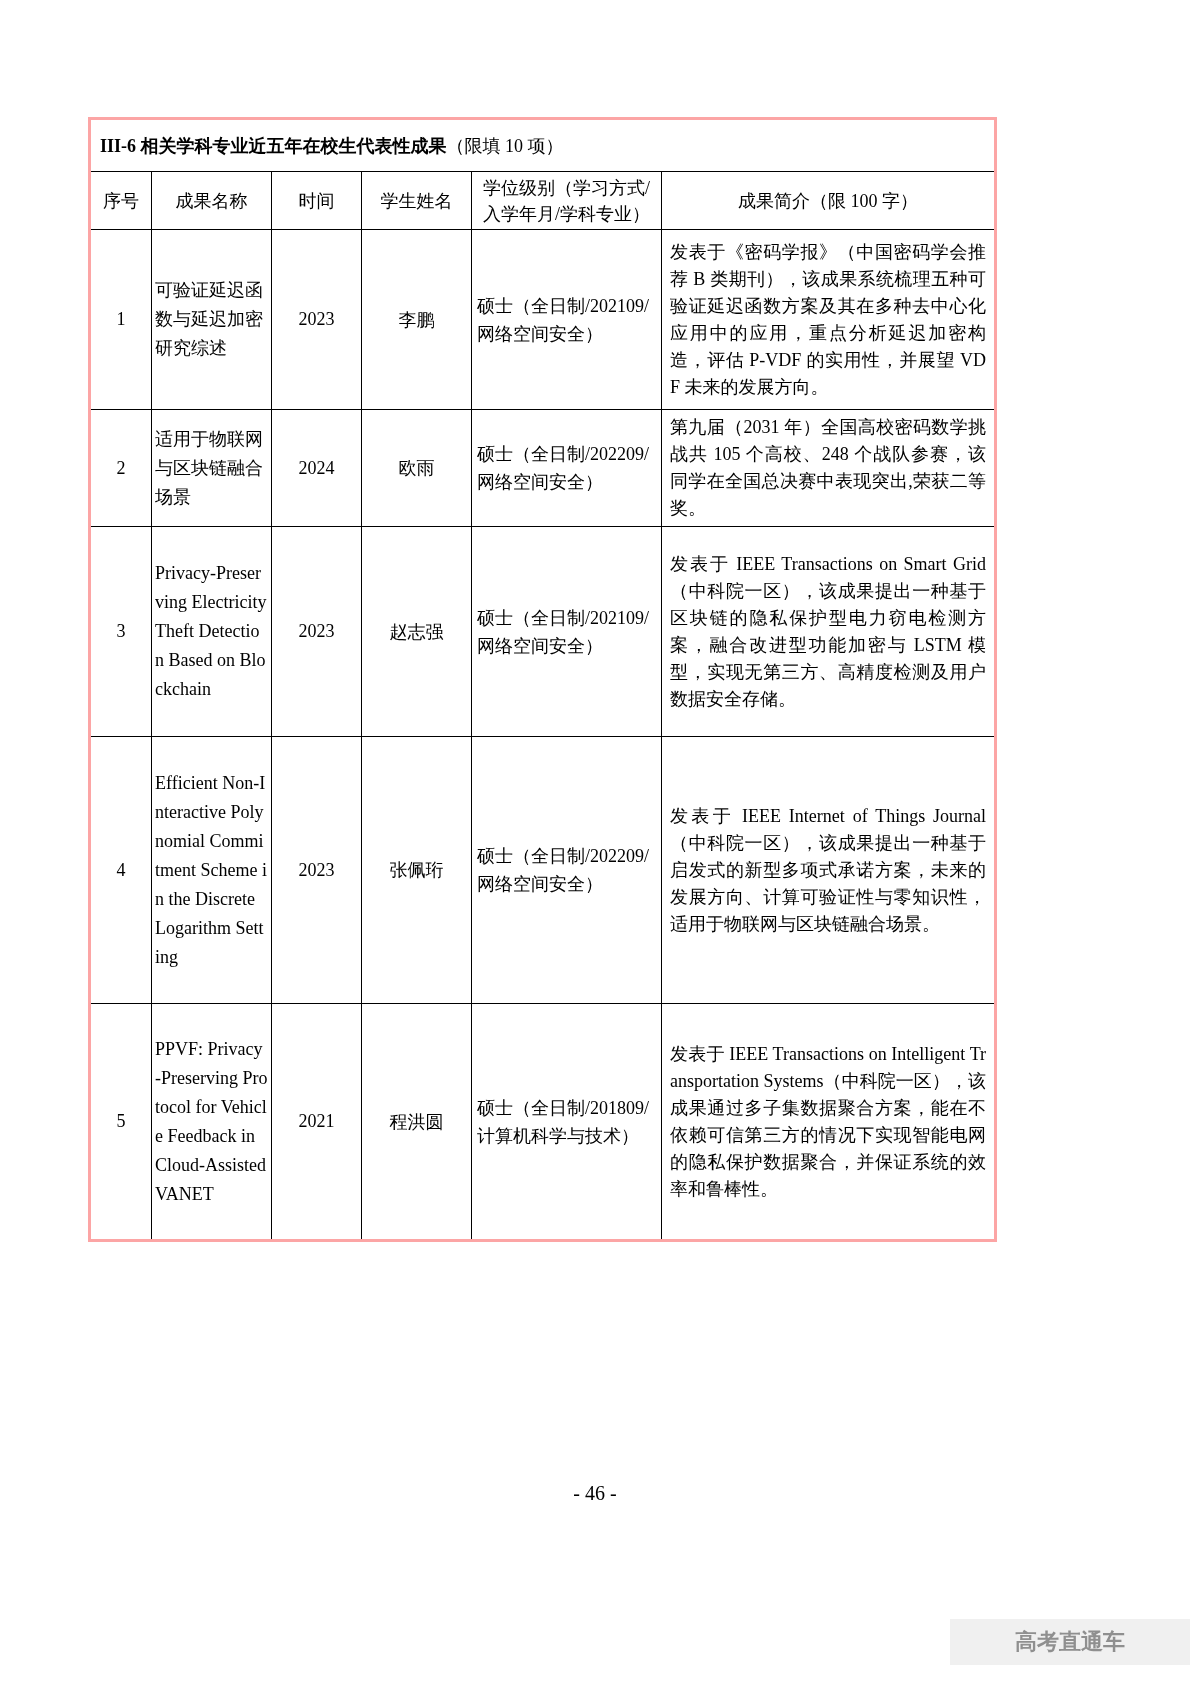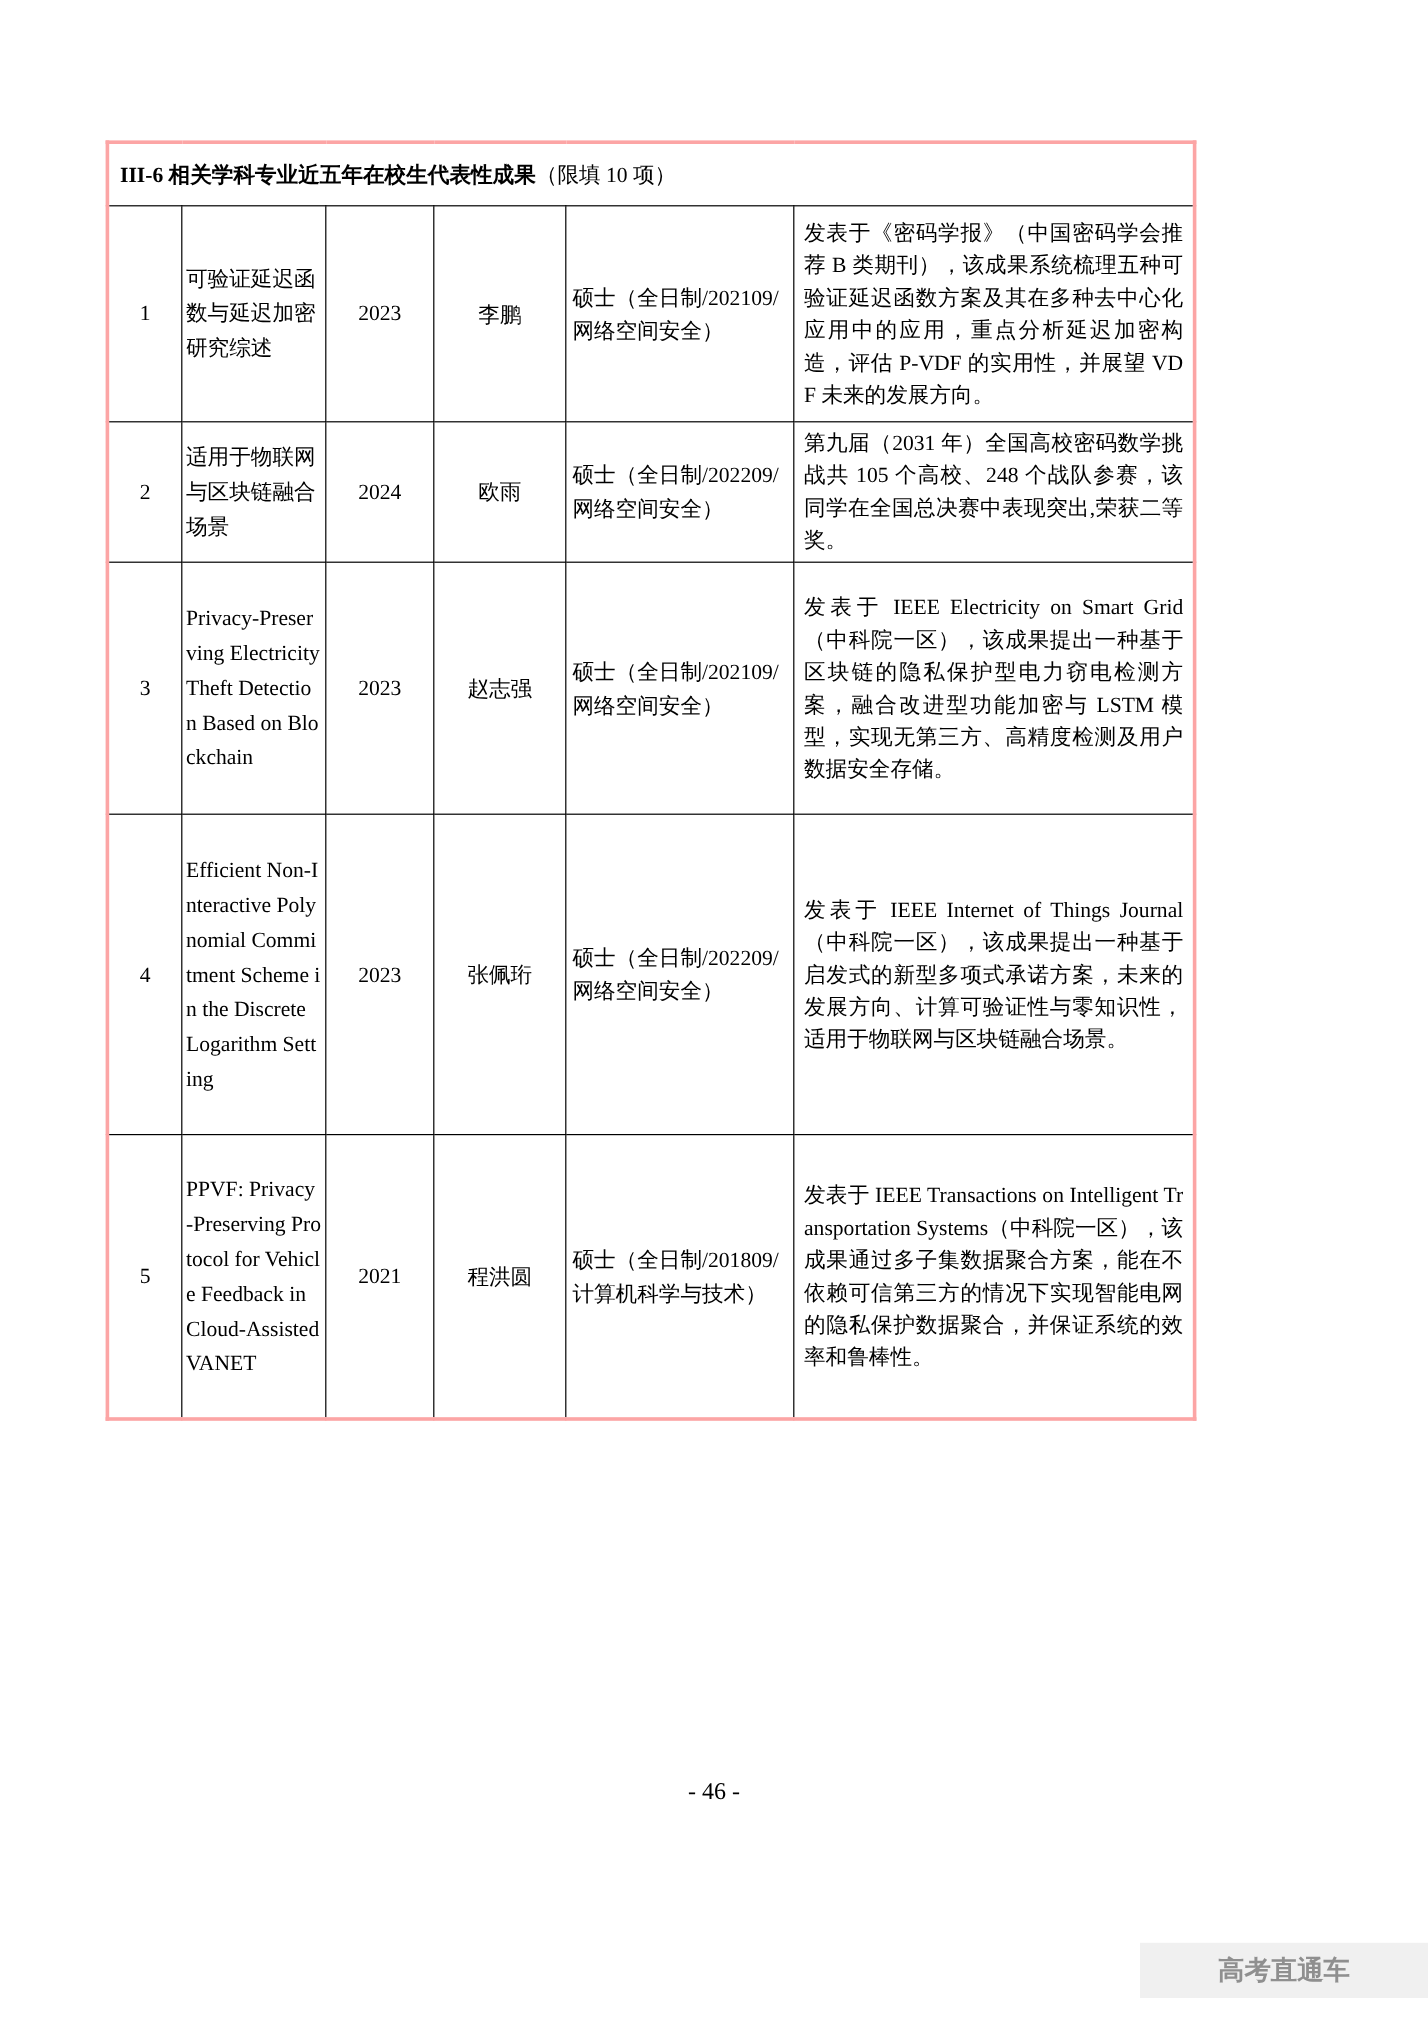--- a/index.html
+++ b/index.html
@@ -58,20 +58,28 @@
       <col style="width:120px">
       <col style="width:90px">
       <col style="width:110px">
       <col style="width:190px">
       <col style="width:334px">
     </colgroup>
     <thead>
       <tr class="title-row">
         <td class="title-cell" colspan="6"><span class="title-bold">III-6 相关学科专业近五年在校生代表性成果</span><span>（限填 10 项）</span></td>
       </tr>
+      <tr class="header-row">
+        <th>序号</th>
+        <th>成果名称</th>
+        <th>时间</th>
+        <th>学生姓名</th>
+        <th>学位级别（学习方式/入学年月/学科专业）</th>
+        <th>成果简介（限 100 字）</th>
+      </tr>
     </thead>
     <tbody>
       <tr class="r1">
         <td class="c-no">1</td>
         <td class="c-name">可验证延迟函数与延迟加密研究综述</td>
         <td class="c-year">2023</td>
         <td class="c-student">李鹏</td>
         <td class="c-degree">硕士（全日制/202109/网络空间安全）</td>
         <td class="c-intro"><span class="intro-bold">发表于《密码学报》（中国密码学会推荐 B 类期刊）</span><span>，该成果系统梳理五种可验证延迟函数方案及其在多种去中心化应用中的应用，重点分析延迟加密构造，评估 P-VDF 的实用性，并展望 VDF 未来的发展方向。</span></td>
       </tr>
@@ -82,21 +90,21 @@
         <td class="c-student">欧雨</td>
         <td class="c-degree">硕士（全日制/202209/网络空间安全）</td>
         <td class="c-intro"><span class="intro-bold"></span><span>第九届（2031 年）全国高校密码数学挑战共 105 个高校、248 个战队参赛，该同学在全国总决赛中表现突出,荣获二等奖。</span></td>
       </tr>
       <tr class="r3">
         <td class="c-no">3</td>
         <td class="c-name">Privacy-Preserving Electricity Theft Detection Based on Blockchain</td>
         <td class="c-year">2023</td>
         <td class="c-student">赵志强</td>
         <td class="c-degree">硕士（全日制/202109/网络空间安全）</td>
-        <td class="c-intro"><span class="intro-bold">发表于 IEEE Electricity on Smart Grid（中科院一区）</span><span>，该成果提出一种基于区块链的隐私保护型电力窃电检测方案，融合改进型功能加密与 LSTM 模型，实现无第三方、高精度检测及用户数据安全存储。</span></td>
+        <td class="c-intro"><span class="intro-bold">发表于 IEEE Transactions on Smart Grid（中科院一区）</span><span>，该成果提出一种基于区块链的隐私保护型电力窃电检测方案，融合改进型功能加密与 LSTM 模型，实现无第三方、高精度检测及用户数据安全存储。</span></td>
       </tr>
       <tr class="r4">
         <td class="c-no">4</td>
         <td class="c-name">Efficient Non-Interactive Polynomial Commitment Scheme in the Discrete Logarithm Setting</td>
         <td class="c-year">2023</td>
         <td class="c-student">张佩珩</td>
         <td class="c-degree">硕士（全日制/202209/网络空间安全）</td>
         <td class="c-intro"><span class="intro-bold">发表于 IEEE Internet of Things Journal（中科院一区）</span><span>，该成果提出一种基于启发式的新型多项式承诺方案，未来的发展方向、计算可验证性与零知识性，适用于物联网与区块链融合场景。</span></td>
       </tr>
       <tr class="r5">

